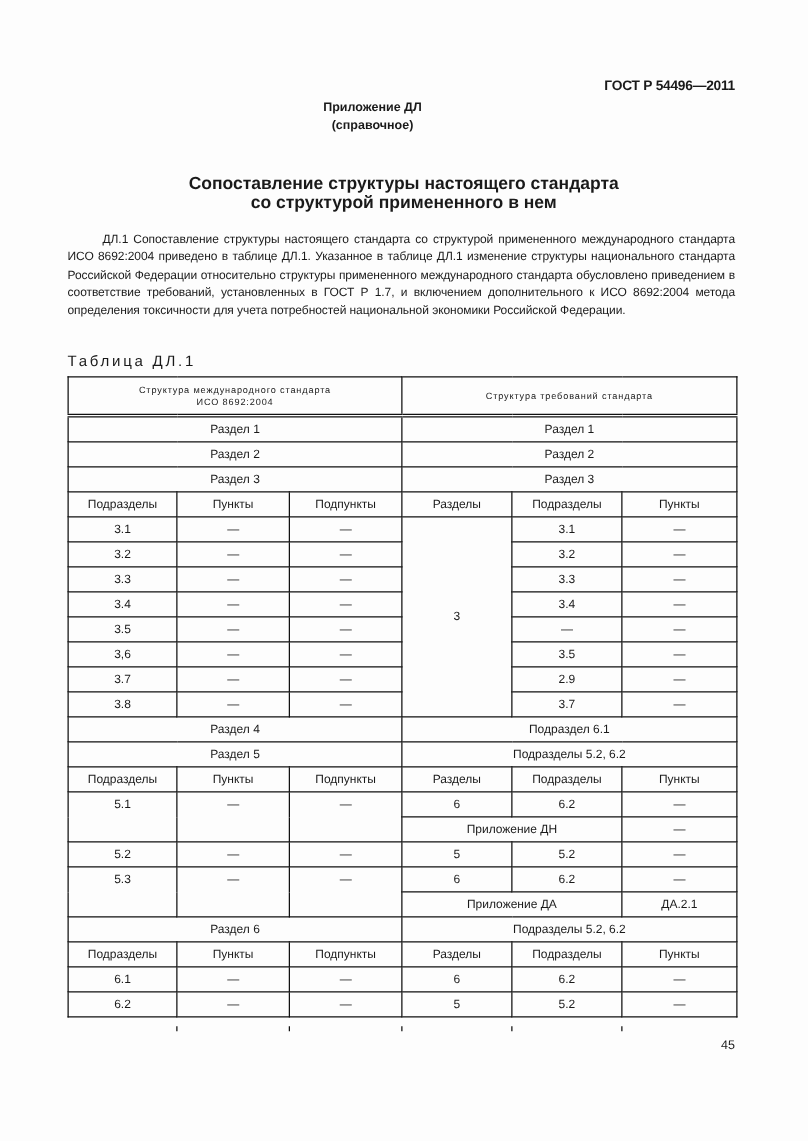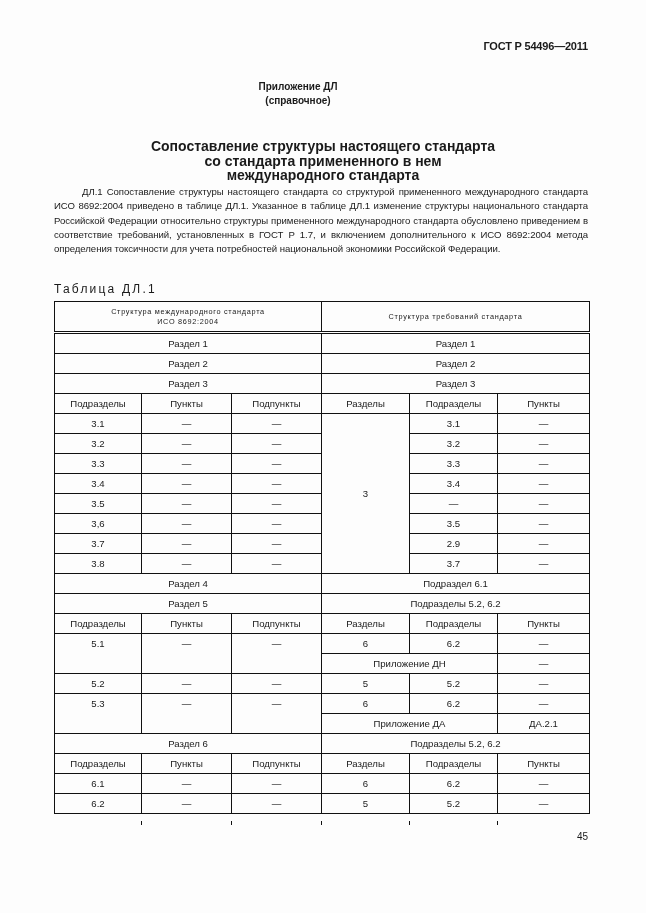--- a/index.html
+++ b/index.html
@@ -5,21 +5,21 @@
   html, body { margin: 0; padding: 0; }
   body {
     width: 646px; height: 913px;
     background: #fdfdfd;
     position: relative;
     overflow: hidden;
     font-family: "Liberation Sans", sans-serif;
     color: #1a1a1a;
   }
   .doc-code {
-    position: absolute; top: 40px; right: 58px;
+    position: absolute; top: 63px; right: 58px;
     font-size: 11px; font-weight: bold; letter-spacing: -0.2px;
   }
   .annex-title {
     position: absolute; top: 80px; left: 0; width: 596px;
     text-align: center; font-size: 10px; font-weight: bold; line-height: 14px;
   }
   .section-title {
     position: absolute; top: 139px; left: 0; width: 646px;
     text-align: center; font-size: 14px; font-weight: bold; line-height: 14.5px;
   }
@@ -66,22 +66,21 @@
 
 <div class="doc-code">ГОСТ Р 54496—2011</div>
 
 <div class="annex-title">
   <div>Приложение ДЛ</div>
   <div>(справочное)</div>
 </div>
 
 <div class="section-title">
   <div>Сопоставление структуры настоящего стандарта</div>
-  <div>со стандарта примененного в нем</div>
-  <div>международного стандарта</div>
+  <div>со структурой примененного в нем</div>
 </div>
 
 <div class="para">ДЛ.1 Сопоставление структуры настоящего стандарта со структурой примененного международного стандарта ИСО 8692:2004 приведено в таблице ДЛ.1. Указанное в таблице ДЛ.1 изменение структуры национального стандарта Российской Федерации относительно структуры примененного международного стандарта обусловлено приведением в соответствие требований, установленных в ГОСТ Р 1.7, и включением дополнительного к ИСО 8692:2004 метода определения токсичности для учета потребностей национальной экономики Российской Федерации.</div>
 
 <div class="table-caption">Таблица ДЛ.1</div>
 
 <div class="tbl-wrap">
 <table>
   <colgroup>
     <col style="width:87px">

